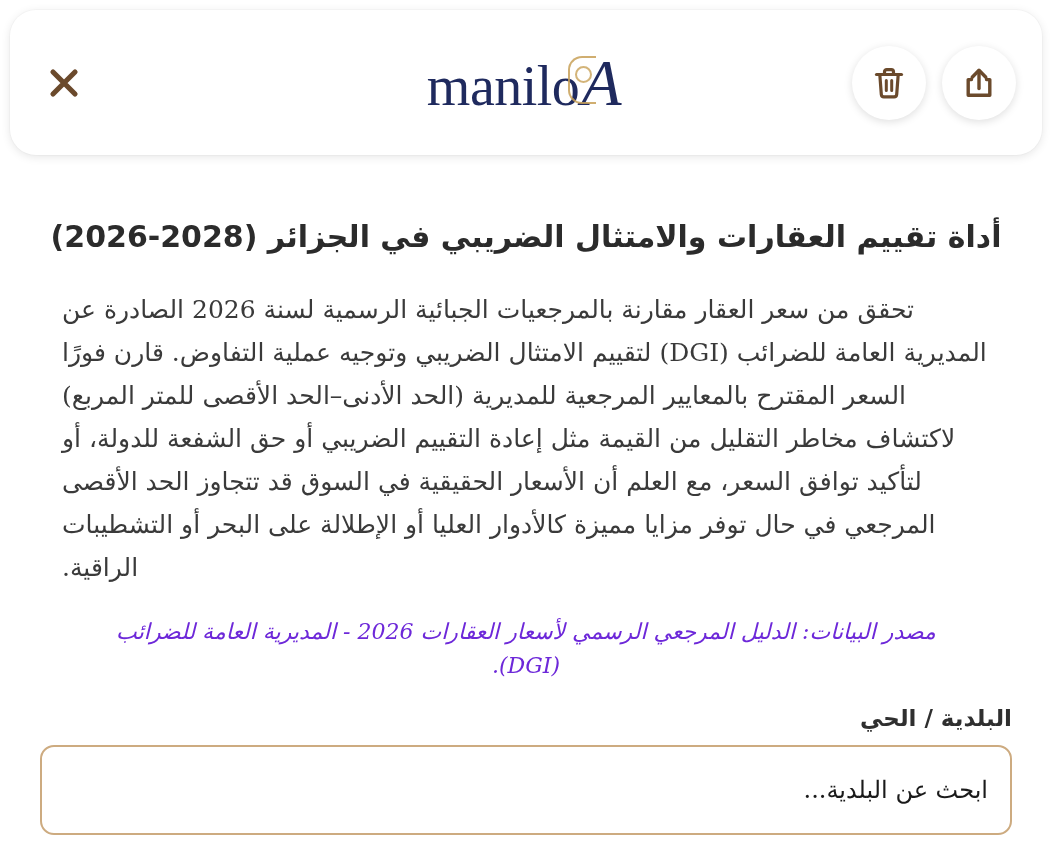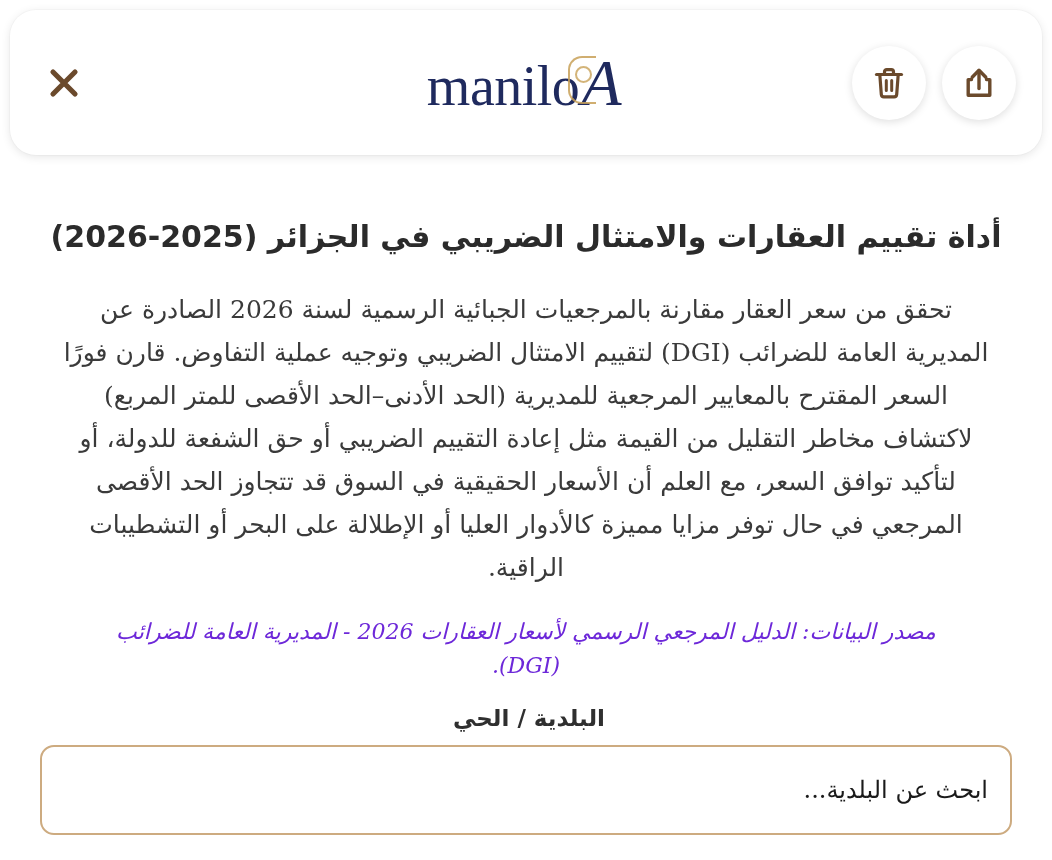--- a/index.html
+++ b/index.html
@@ -145,42 +145,42 @@
     text-align: center;
     line-height: 1.35;
     font-family: "DejaVu Sans", "Liberation Sans", sans-serif;
   }
 
   .intro {
     margin-top: 30px;
     font-size: 25px;
     line-height: 1.72;
     color: #3a3a3a;
-    text-align: center;
+    text-align: left;
     font-family: "DejaVu Serif", "Liberation Serif", serif;
     padding: 0 22px;
   }
 
   .source {
     margin-top: 26px;
     font-size: 22px;
     line-height: 1.55;
     color: #6d28d9;
     font-style: italic;
     text-align: center;
     font-family: "DejaVu Serif", "Liberation Serif", serif;
     padding: 0 40px;
   }
 
   .field-label {
     margin-top: 22px;
     font-size: 23px;
     font-weight: 700;
     color: #2f2f2f;
-    text-align: center;
+    text-align: right;
     padding-left: 6px;
     font-family: "DejaVu Sans", "Liberation Sans", sans-serif;
   }
 
   .search-input {
     margin-top: 14px;
     width: 100%;
     height: 90px;
     border: 2px solid #cdab80;
     border-radius: 14px;
@@ -238,21 +238,21 @@
             <path d="M11.5 15.6 H8.2 V31.3 H29.8 V15.6 H26.5" stroke="#6b4a2c" stroke-width="3.4" fill="none" stroke-linejoin="round" stroke-linecap="round"></path>
           </svg>
         </span>
       </button>
 
     </div>
   </div>
 
   <div class="content">
 
-    <h1 class="page-title">أداة تقييم العقارات والامتثال الضريبي في الجزائر (2025-2026)</h1>
+    <h1 class="page-title">أداة تقييم العقارات والامتثال الضريبي في الجزائر (2028-2026)</h1>
 
     <p class="intro">تحقق من سعر العقار مقارنة بالمرجعيات الجبائية الرسمية لسنة 2026 الصادرة عن المديرية العامة للضرائب (DGI) لتقييم الامتثال الضريبي وتوجيه عملية التفاوض. قارن فورًا السعر المقترح بالمعايير المرجعية للمديرية (الحد الأدنى–الحد الأقصى للمتر المربع) لاكتشاف مخاطر التقليل من القيمة مثل إعادة التقييم الضريبي أو حق الشفعة للدولة، أو لتأكيد توافق السعر، مع العلم أن الأسعار الحقيقية في السوق قد تتجاوز الحد الأقصى المرجعي في حال توفر مزايا مميزة كالأدوار العليا أو الإطلالة على البحر أو التشطيبات الراقية.</p>
 
     <p class="source">مصدر البيانات: الدليل المرجعي الرسمي لأسعار العقارات 2026 - المديرية العامة للضرائب (DGI).</p>
 
     <div class="field-label">البلدية / الحي</div>
 
     <input class="search-input" type="text" placeholder="ابحث عن البلدية..." value="" style="">
 
   </div>

